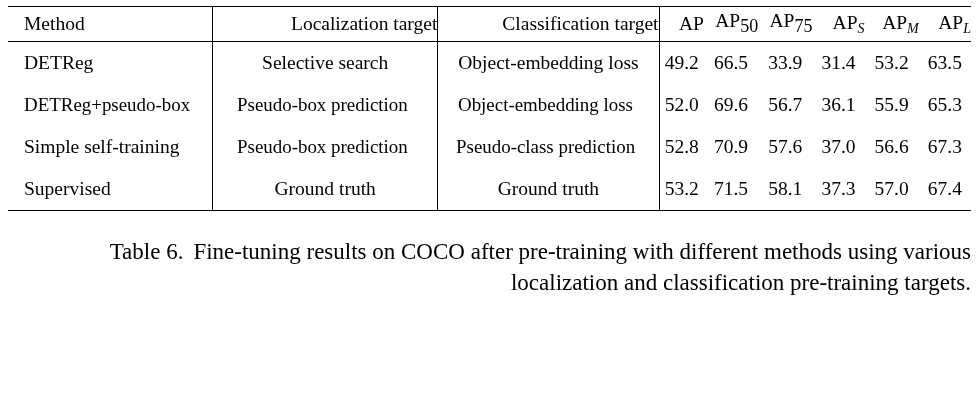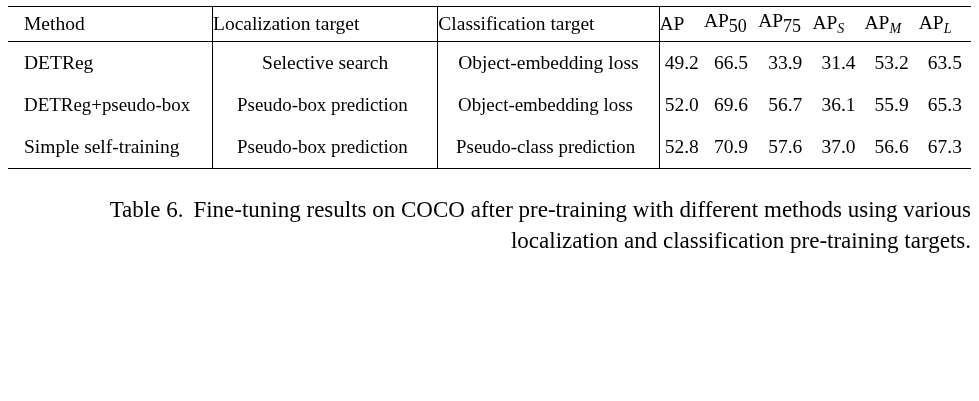--- a/index.html
+++ b/index.html
@@ -54,21 +54,21 @@
   .c-ap       { width: 43px; }
   .c-ap50     { width: 52px; }
   .c-ap75     { width: 52px; }
   .c-aps      { width: 50px; }
   .c-apm      { width: 52px; }
   .c-apl      { width: 50px; }
 
   td.vline-r { border-right: 1px solid #000000; }
 
   .hdr td {
-    text-align: left;
+    text-align: right;
     vertical-align: middle;
     height: 34px;
     font-size: 19.5px;
   }
   .hdr td.method-h {
     text-align: left;
     padding-left: 16px;
   }
   .body-row td {
     text-align: center;
@@ -191,20 +191,31 @@
       <td class="vline-r"><span class="squeeze">Pseudo-box prediction</span></td>
       <td class="vline-r"><span class="squeeze">Pseudo-class prediction</span></td>
       <td>52.8</td>
       <td>70.9</td>
       <td>57.6</td>
       <td>37.0</td>
       <td>56.6</td>
       <td>67.3</td>
     </tr>
 
+    <tr class="body-row">
+      <td class="method-c vline-r">Supervised</td>
+      <td class="vline-r">Ground truth</td>
+      <td class="vline-r">Ground truth</td>
+      <td class="bold">53.2</td>
+      <td class="bold">71.5</td>
+      <td class="bold">58.1</td>
+      <td class="bold">37.3</td>
+      <td class="bold">57.0</td>
+      <td class="bold">67.4</td>
+    </tr>
 
     <tr class="hrule-bot">
       <td colspan="9">
             <div class="rule"></div>
           </td>
     </tr>
 
   </tbody>
     </table>
 

